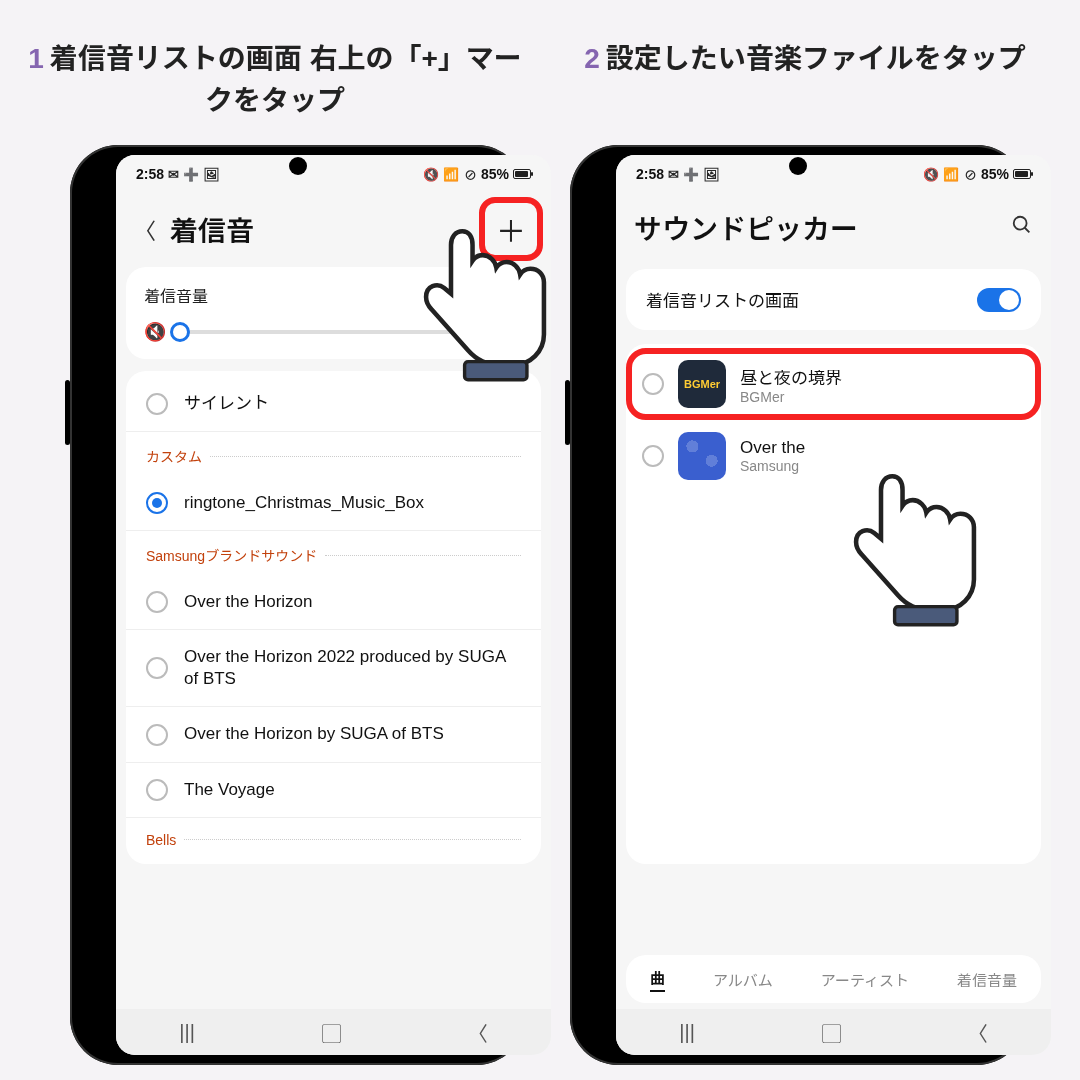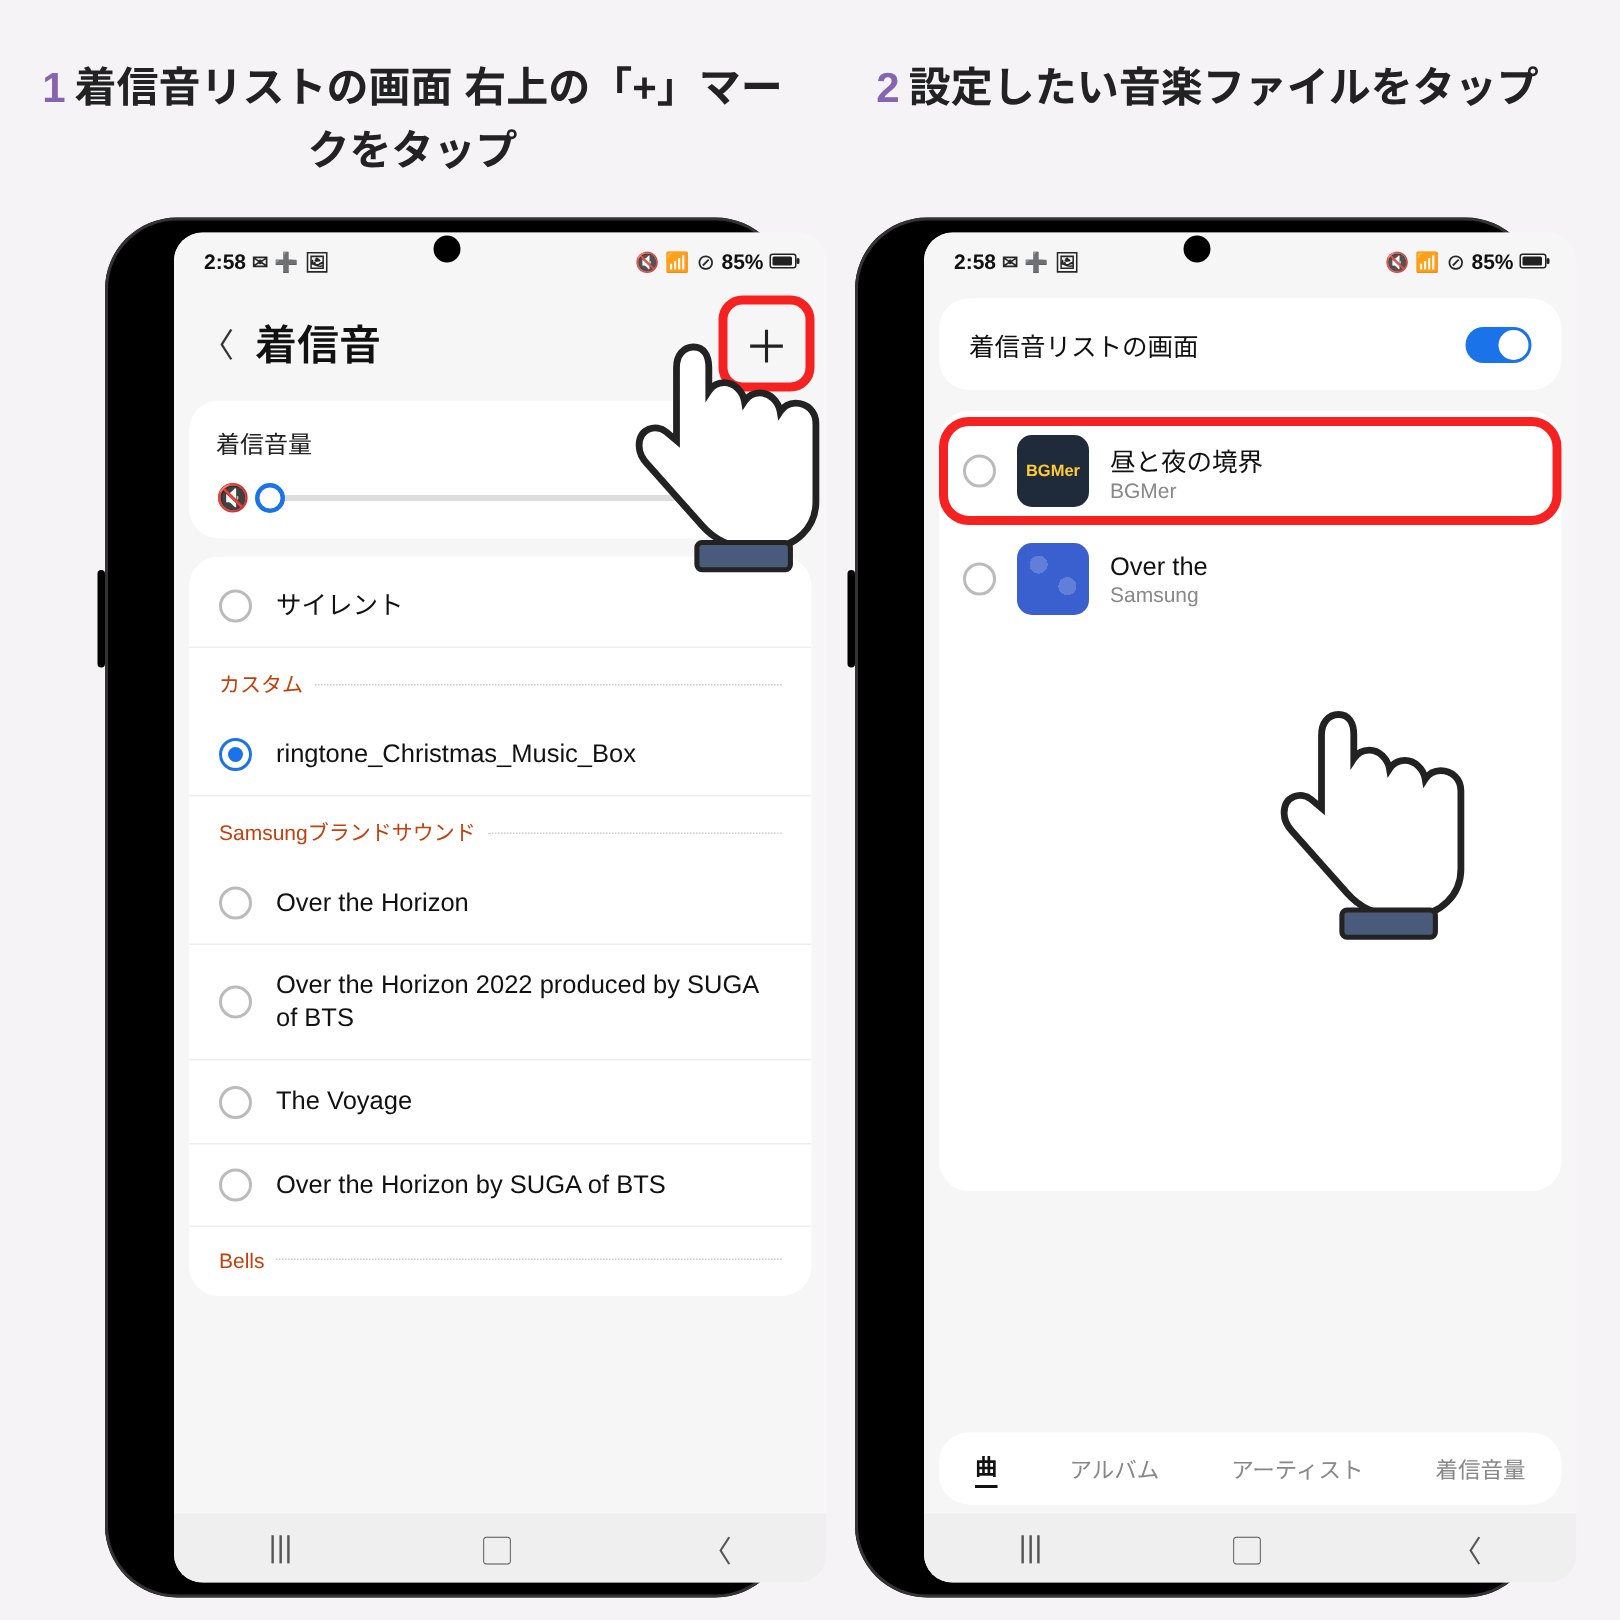--- a/index.html
+++ b/index.html
@@ -240,25 +240,25 @@
         <div class="row">
           <span class="radio"></span>
           <span class="txt">Over the Horizon</span>
         </div>
         <div class="row">
           <span class="radio"></span>
           <span class="txt">Over the Horizon 2022 produced by SUGA of BTS</span>
         </div>
         <div class="row">
           <span class="radio"></span>
+          <span class="txt">Over the Horizon by SUGA of BTS</span>
+        </div>
+        <div class="row">
+          <span class="radio"></span>
           <span class="txt">The Voyage</span>
-        </div>
-        <div class="row">
-          <span class="radio"></span>
-          <span class="txt">Over the Horizon by SUGA of BTS</span>
         </div>
         <div class="sect">
             <span>Bells</span>
           </div>
       </div>
 
       <div class="nav">
         <span>|||</span>
         <span>▢</span>
         <span>〈</span>
@@ -286,20 +286,29 @@
           <span class="st-ico">⊘</span>
           <span>85%</span>
           <span class="batt">
               <span class="batt-body">
                 <span class="batt-fill"></span>
               </span>
             </span>
         </div>
       </div>
 
+      <div class="hdr">
+        <span class="title">サウンドピッカー</span>
+        <span class="search-ico">
+          <svg width="22" height="22" viewBox="0 0 24 24" fill="none" stroke="#333" stroke-width="2">
+              <circle cx="10" cy="10" r="7"></circle>
+              <line x1="20" y1="20" x2="15" y2="15"></line>
+            </svg>
+        </span>
+      </div>
 
       <div class="toggle-card">
         <span style="font-size:17px;color:#111;">着信音リストの画面</span>
         <span class="toggle"></span>
       </div>
 
       <div class="songs">
         <div class="song-row">
           <span class="song-hi"></span>
           <span class="radio"></span>

